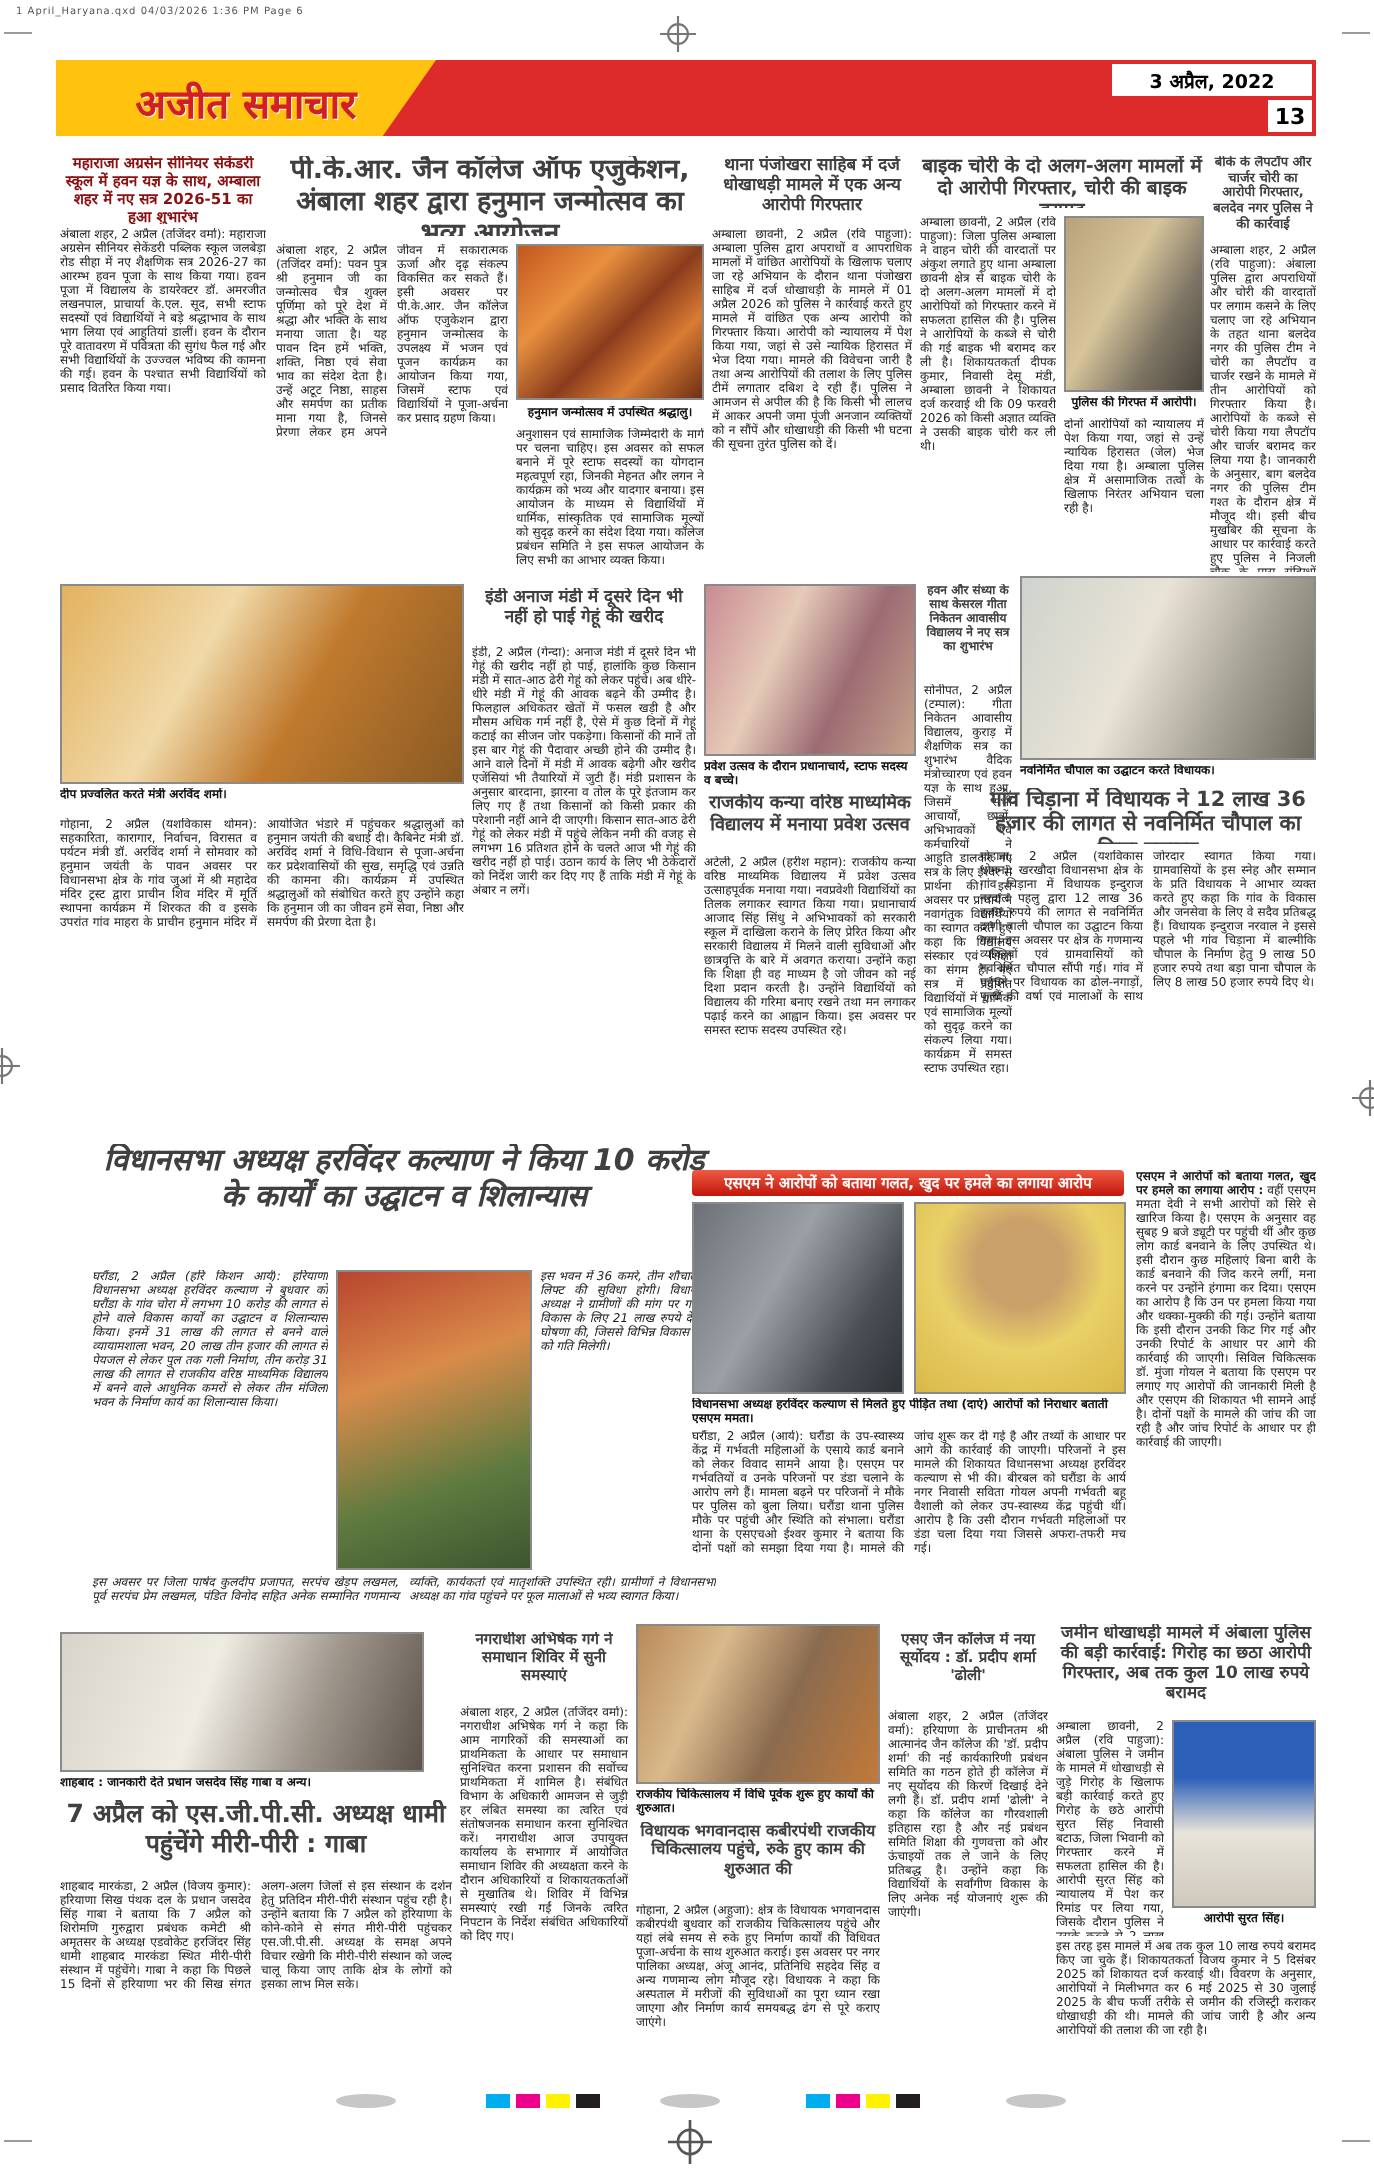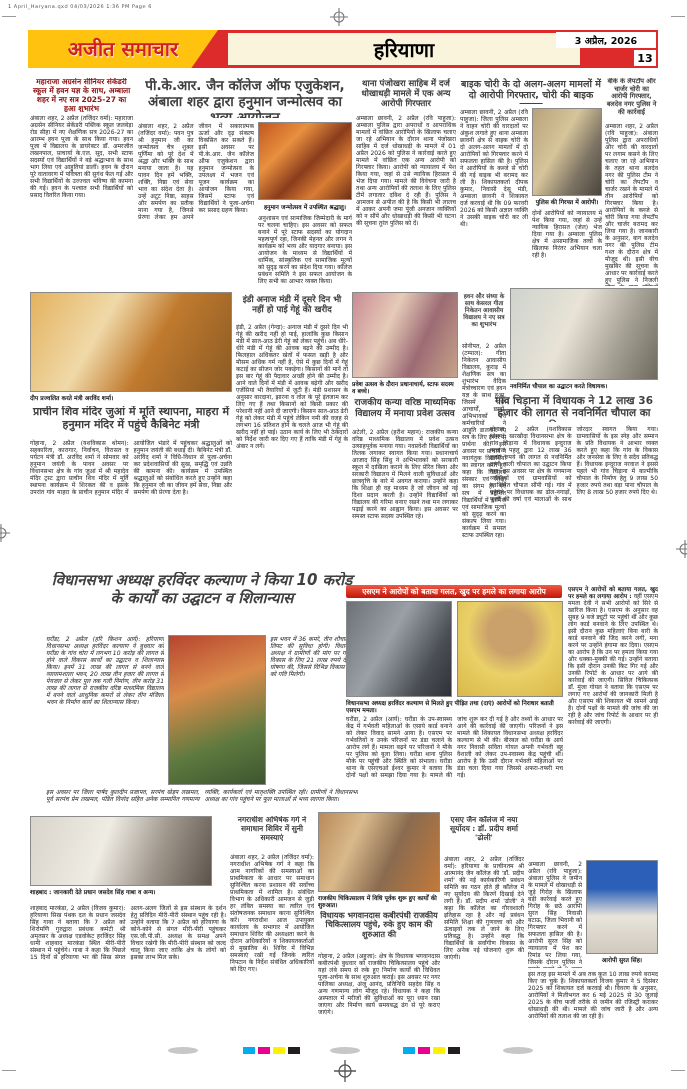--- a/index.html
+++ b/index.html
@@ -8,21 +8,21 @@
   .body-txt { font-size:6px; line-height:7px; text-align:justify; color:#1c1c1c; overflow:hidden; word-break:break-word; }
   .cols2 { column-count:2; column-gap:5px; }
   .hl { font-weight:bold; color:#404040; text-align:center; line-height:1.18; overflow:hidden; }
   .cap { font-size:6px; line-height:7px; font-weight:bold; color:#111; text-align:center; overflow:hidden; }
   .photo { border:1px solid #8a8a8a; overflow:hidden; }
   .subhead { background:linear-gradient(180deg,#ef5a43,#c2160a); color:#fff; font-weight:bold; text-align:center; font-size:8px; line-height:13px; border-radius:2px; overflow:hidden; }
   .lead-bold { font-weight:bold; }
   
   .band { position:absolute; left:28px; top:30px; width:630px; height:38px; background:#DD2B2B; }
   .mast-left { position:absolute; left:0; top:0; width:190px; height:38px; background:#FFC20E; clip-path:polygon(0 0,100% 0,86% 100%,0 100%); display:flex; align-items:center; justify-content:center; }
-  .mast-name { color:#D21F26; font-weight:bold; font-size:20px; line-height:1; padding:16px 10px; border-top:3px solid #737373; border-bottom:3px solid #fff; text-shadow:0.5px 0.5px 0 #fff; }
+  .mast-name { color:#D21F26; font-weight:bold; font-size:20px; line-height:1; padding:16px 10px; border-top:8px solid #737373; border-bottom:3px solid #fff; text-shadow:0.5px 0.5px 0 #fff; }
   .section-box { position:absolute; left:200px; top:3px; width:352px; height:32px; background:#FBF4DC; display:flex; align-items:center; justify-content:center; font-size:20px; font-weight:bold; color:#000; }
   .date-box { position:absolute; right:2px; top:2px; width:100px; height:16px; background:#fff; display:flex; align-items:center; justify-content:center; font-size:9.5px; font-weight:bold; color:#000; }
   .page-box { position:absolute; right:2px; bottom:2px; width:22px; height:16px; background:#fff; display:flex; align-items:center; justify-content:center; font-size:11px; font-weight:bold; color:#000; }
   
   .ph-hanuman { background:linear-gradient(135deg,#c2571f,#e8903f 30%,#8a3c1c 55%,#d97b33 75%,#6e2f16); }
   .ph-police { background:linear-gradient(120deg,#b9a27b,#d6c49a 40%,#7d7464 70%,#4a443c); }
   .ph-ministers { background:linear-gradient(120deg,#e3b25f,#f0d9a8 35%,#c07a2e 60%,#8a5a24); }
   .ph-school { background:linear-gradient(115deg,#c98b94,#e6cbb8 35%,#9c6b74 65%,#c7a38a); }
   .ph-chaupal { background:linear-gradient(115deg,#cfd3cd,#e8e3d6 40%,#a7a296 70%,#6f6a5e); }
   .ph-vidhansabha { background:linear-gradient(160deg,#b8452f,#d98b4a 35%,#5e7a3f 70%,#3e5530); }
@@ -56,27 +56,26 @@
   </svg>
 <svg class="abs" style="left:676px;top:540px;" width="18" height="18" viewBox="0 0 20 20">
     <circle cx="10" cy="10" r="5.5" fill="none" stroke="#777" stroke-width="1.2"></circle>
     <path d="M10 0 V20 M0 10 H20" stroke="#777" stroke-width="1.2" fill="none"></path>
   </svg>
 
 <div class="band">
   <div class="mast-left">
     <span class="mast-name">अजीत समाचार</span>
   </div>
-  <div class="section-box">हरियाणा</div>
-  <div class="date-box">3 अप्रैल, 2026</div>
+  <div class="date-box">3 अप्रैल, 2022</div>
   <div class="page-box">13</div>
 </div>
 
 <div class="abs" style="left:30px;top:78px;width:103px;height:208px;">
-  <div class="hl" style="font-size:7.5px;color:#8a1111;height:34px;">महाराजा अग्रसेन सीनियर सेकेंडरी स्कूल में हवन यज्ञ के साथ, अम्बाला शहर में नए सत्र 2025-27 का हुआ शुभारंभ</div>
+  <div class="hl" style="font-size:7.5px;color:#8a1111;height:34px;">महाराजा अग्रसेन सीनियर सेकेंडरी स्कूल में हवन यज्ञ के साथ, अम्बाला शहर में नए सत्र 2026-51 का हुआ शुभारंभ</div>
   <div class="body-txt" style="height:172px;margin-top:2px;">अंबाला शहर, 2 अप्रैल (तजिंदर वर्मा): महाराजा अग्रसेन सीनियर सेकेंडरी पब्लिक स्कूल जलबेड़ा रोड सीहा में नए शैक्षणिक सत्र 2026-27 का आरम्भ हवन पूजा के साथ किया गया। हवन पूजा में विद्यालय के डायरेक्टर डॉ. अमरजीत लखनपाल, प्राचार्या के.एल. सूद, सभी स्टाफ सदस्यों एवं विद्यार्थियों ने बड़े श्रद्धाभाव के साथ भाग लिया एवं आहुतियां डालीं। हवन के दौरान पूरे वातावरण में पवित्रता की सुगंध फैल गई और सभी विद्यार्थियों के उज्ज्वल भविष्य की कामना की गई। हवन के पश्चात सभी विद्यार्थियों को प्रसाद वितरित किया गया।</div>
 </div>
 
 <div class="abs" style="left:138px;top:78px;width:214px;height:210px;">
   <div class="hl" style="font-size:13.5px;height:40px;">पी.के.आर. जैन कॉलेज ऑफ एजुकेशन, अंबाला शहर द्वारा हनुमान जन्मोत्सव का भव्य आयोजन</div>
   <div class="body-txt cols2 abs" style="left:0;top:44px;width:116px;height:164px;">अंबाला शहर, 2 अप्रैल (तजिंदर वर्मा): पवन पुत्र श्री हनुमान जी का जन्मोत्सव चैत्र शुक्ल पूर्णिमा को पूरे देश में श्रद्धा और भक्ति के साथ मनाया जाता है। यह पावन दिन हमें भक्ति, शक्ति, निष्ठा एवं सेवा भाव का संदेश देता है। उन्हें अटूट निष्ठा, साहस और समर्पण का प्रतीक माना गया है, जिनसे प्रेरणा लेकर हम अपने जीवन में सकारात्मक ऊर्जा और दृढ़ संकल्प विकसित कर सकते हैं। इसी अवसर पर पी.के.आर. जैन कॉलेज ऑफ एजुकेशन द्वारा हनुमान जन्मोत्सव के उपलक्ष्य में भजन एवं पूजन कार्यक्रम का आयोजन किया गया, जिसमें स्टाफ एवं विद्यार्थियों ने पूजा-अर्चना कर प्रसाद ग्रहण किया।</div>
   <div class="photo ph-hanuman abs" style="left:120px;top:44px;width:94px;height:78px;"></div>
   <div class="cap abs" style="left:120px;top:125px;width:94px;height:9px;">हनुमान जन्मोत्सव में उपस्थित श्रद्धालु।</div>
   <div class="body-txt abs" style="left:120px;top:136px;width:94px;height:72px;">अनुशासन एवं सामाजिक जिम्मेदारी के मार्ग पर चलना चाहिए। इस अवसर को सफल बनाने में पूरे स्टाफ सदस्यों का योगदान महत्वपूर्ण रहा, जिनकी मेहनत और लगन ने कार्यक्रम को भव्य और यादगार बनाया। इस आयोजन के माध्यम से विद्यार्थियों में धार्मिक, सांस्कृतिक एवं सामाजिक मूल्यों को सुदृढ़ करने का संदेश दिया गया। कॉलेज प्रबंधन समिति ने इस सफल आयोजन के लिए सभी का आभार व्यक्त किया।</div>
 </div>
@@ -95,21 +94,20 @@
 </div>
 
 <div class="abs" style="left:605px;top:78px;width:53px;height:178px;">
   <div class="hl" style="font-size:6.5px;height:42px;">बीके के लैपटॉप और चार्जर चोरी का आरोपी गिरफ्तार, बलदेव नगर पुलिस ने की कार्रवाई</div>
   <div class="body-txt" style="height:164px;margin-top:2px;">अम्बाला शहर, 2 अप्रैल (रवि पाहुजा): अंबाला पुलिस द्वारा अपराधियों और चोरी की वारदातों पर लगाम कसने के लिए चलाए जा रहे अभियान के तहत थाना बलदेव नगर की पुलिस टीम ने चोरी का लैपटॉप व चार्जर रखने के मामले में तीन आरोपियों को गिरफ्तार किया है। आरोपियों के कब्जे से चोरी किया गया लैपटॉप और चार्जर बरामद कर लिया गया है। जानकारी के अनुसार, बाग बलदेव नगर की पुलिस टीम गश्त के दौरान क्षेत्र में मौजूद थी। इसी बीच मुखबिर की सूचना के आधार पर कार्रवाई करते हुए पुलिस ने निजली चौक के पास संदिग्धों को काबू कर पूछताछ की। आरोपियों के खिलाफ थाना बलदेव नगर में संबंधित धाराओं के तहत मामला दर्ज कर लिया।</div>
 </div>
 
 <div class="photo ph-ministers abs" style="left:30px;top:292px;width:202px;height:100px;"></div>
 <div class="cap abs" style="left:30px;top:394px;width:202px;height:9px;text-align:left;">दीप प्रज्वलित करते मंत्री अरविंद शर्मा।</div>
 <div class="abs" style="left:30px;top:406px;width:202px;height:162px;">
-  <div class="hl" style="font-size:11px;height:30px;">प्राचीन शिव मंदिर जुआं में मूर्ति स्थापना, माहरा में हनुमान मंदिर में पहुंचे कैबिनेट मंत्री</div>
   <div class="body-txt cols2" style="height:128px;margin-top:3px;">गोहाना, 2 अप्रैल (यशविकास थोमन): सहकारिता, कारागार, निर्वाचन, विरासत व पर्यटन मंत्री डॉ. अरविंद शर्मा ने सोमवार को हनुमान जयंती के पावन अवसर पर विधानसभा क्षेत्र के गांव जुआं में श्री महादेव मंदिर ट्रस्ट द्वारा प्राचीन शिव मंदिर में मूर्ति स्थापना कार्यक्रम में शिरकत की व इसके उपरांत गांव माहरा के प्राचीन हनुमान मंदिर में आयोजित भंडारे में पहुंचकर श्रद्धालुओं को हनुमान जयंती की बधाई दी। कैबिनेट मंत्री डॉ. अरविंद शर्मा ने विधि-विधान से पूजा-अर्चना कर प्रदेशवासियों की सुख, समृद्धि एवं उन्नति की कामना की। कार्यक्रम में उपस्थित श्रद्धालुओं को संबोधित करते हुए उन्होंने कहा कि हनुमान जी का जीवन हमें सेवा, निष्ठा और समर्पण की प्रेरणा देता है।</div>
 </div>
 
 <div class="abs" style="left:236px;top:294px;width:112px;height:288px;">
   <div class="hl" style="font-size:8.5px;height:26px;">इंडी अनाज मंडी में दूसरे दिन भी नहीं हो पाई गेहूं की खरीद</div>
   <div class="body-txt" style="height:258px;margin-top:3px;">इंडी, 2 अप्रैल (गेन्दा): अनाज मंडी में दूसरे दिन भी गेहूं की खरीद नहीं हो पाई, हालांकि कुछ किसान मंडी में सात-आठ ढेरी गेहूं को लेकर पहुंचे। अब धीरे-धीरे मंडी में गेहूं की आवक बढ़ने की उम्मीद है। फिलहाल अधिकतर खेतों में फसल खड़ी है और मौसम अधिक गर्म नहीं है, ऐसे में कुछ दिनों में गेहूं कटाई का सीजन जोर पकड़ेगा। किसानों की मानें तो इस बार गेहूं की पैदावार अच्छी होने की उम्मीद है। आने वाले दिनों में मंडी में आवक बढ़ेगी और खरीद एजेंसियां भी तैयारियों में जुटी हैं। मंडी प्रशासन के अनुसार बारदाना, झारना व तोल के पूरे इंतजाम कर लिए गए हैं तथा किसानों को किसी प्रकार की परेशानी नहीं आने दी जाएगी। किसान सात-आठ ढेरी गेहूं को लेकर मंडी में पहुंचे लेकिन नमी की वजह से लगभग 16 प्रतिशत होने के चलते आज भी गेहूं की खरीद नहीं हो पाई। उठान कार्य के लिए भी ठेकेदारों को निर्देश जारी कर दिए गए हैं ताकि मंडी में गेहूं के अंबार न लगें।</div>
 </div>
 
 <div class="photo ph-school abs" style="left:352px;top:292px;width:106px;height:86px;"></div>
 <div class="cap abs" style="left:352px;top:380px;width:106px;height:15px;text-align:left;">प्रवेश उत्सव के दौरान प्रधानाचार्य, स्टाफ सदस्य व बच्चे।</div>
@@ -143,20 +141,21 @@
   <div class="photo ph-car abs" style="left:0;top:41px;width:106px;height:96px;"></div>
   <div class="photo ph-woman abs" style="left:111px;top:41px;width:106px;height:96px;"></div>
   <div class="cap abs" style="left:0;top:139px;width:217px;height:14px;text-align:left;">विधानसभा अध्यक्ष हरविंदर कल्याण से मिलते हुए पीड़ित तथा (दाएं) आरोपों को निराधार बताती एसएम ममता।</div>
   <div class="body-txt cols2 abs" style="left:0;top:155px;width:217px;height:95px;">घरौंडा, 2 अप्रैल (आर्य): घरौंडा के उप-स्वास्थ्य केंद्र में गर्भवती महिलाओं के एसाये कार्ड बनाने को लेकर विवाद सामने आया है। एसएम पर गर्भवतियों व उनके परिजनों पर डंडा चलाने के आरोप लगे हैं। मामला बढ़ने पर परिजनों ने मौके पर पुलिस को बुला लिया। घरौंडा थाना पुलिस मौके पर पहुंची और स्थिति को संभाला। घरौंडा थाना के एसएचओ ईश्वर कुमार ने बताया कि दोनों पक्षों को समझा दिया गया है। मामले की जांच शुरू कर दी गई है और तथ्यों के आधार पर आगे की कार्रवाई की जाएगी। परिजनों ने इस मामले की शिकायत विधानसभा अध्यक्ष हरविंदर कल्याण से भी की। बीरबल को घरौंडा के आर्य नगर निवासी सविता गोयल अपनी गर्भवती बहू वैशाली को लेकर उप-स्वास्थ्य केंद्र पहुंची थीं। आरोप है कि उसी दौरान गर्भवती महिलाओं पर डंडा चला दिया गया जिससे अफरा-तफरी मच गई।</div>
   <div class="body-txt abs" style="left:222px;top:25px;width:90px;height:225px;"><span class="lead-bold">एसएम ने आरोपों को बताया गलत, खुद पर हमले का लगाया आरोप :</span><span> वहीं एसएम ममता देवी ने सभी आरोपों को सिरे से खारिज किया है। एसएम के अनुसार वह सुबह 9 बजे ड्यूटी पर पहुंची थीं और कुछ लोग कार्ड बनवाने के लिए उपस्थित थे। इसी दौरान कुछ महिलाएं बिना बारी के कार्ड बनवाने की जिद करने लगीं, मना करने पर उन्होंने हंगामा कर दिया। एसएम का आरोप है कि उन पर हमला किया गया और धक्का-मुक्की की गई। उन्होंने बताया कि इसी दौरान उनकी किट गिर गई और उनकी रिपोर्ट के आधार पर आगे की कार्रवाई की जाएगी। सिविल चिकित्सक डॉ. मुंजा गोयल ने बताया कि एसएम पर लगाए गए आरोपों की जानकारी मिली है और एसएम की शिकायत भी सामने आई है। दोनों पक्षों के मामले की जांच की जा रही है और जांच रिपोर्ट के आधार पर ही कार्रवाई की जाएगी।</span></div>
 </div>
 
 <div class="photo ph-sikh abs" style="left:30px;top:816px;width:182px;height:70px;"></div>
 <div class="cap abs" style="left:30px;top:888px;width:182px;height:9px;text-align:left;">शाहबाद : जानकारी देते प्रधान जसदेव सिंह गाबा व अन्य।</div>
 <div class="abs" style="left:30px;top:900px;width:196px;height:138px;">
+  <div class="hl" style="font-size:12.5px;height:36px;">7 अप्रैल को एस.जी.पी.सी. अध्यक्ष धामी पहुंचेंगे मीरी-पीरी : गाबा</div>
   <div class="body-txt cols2" style="height:96px;margin-top:4px;">शाहबाद मारकंडा, 2 अप्रैल (विजय कुमार): हरियाणा सिख पंथक दल के प्रधान जसदेव सिंह गाबा ने बताया कि 7 अप्रैल को शिरोमणि गुरुद्वारा प्रबंधक कमेटी श्री अमृतसर के अध्यक्ष एडवोकेट हरजिंदर सिंह धामी शाहबाद मारकंडा स्थित मीरी-पीरी संस्थान में पहुंचेंगे। गाबा ने कहा कि पिछले 15 दिनों से हरियाणा भर की सिख संगत अलग-अलग जिलों से इस संस्थान के दर्शन हेतु प्रतिदिन मीरी-पीरी संस्थान पहुंच रही है। उन्होंने बताया कि 7 अप्रैल को हरियाणा के कोने-कोने से संगत मीरी-पीरी पहुंचकर एस.जी.पी.सी. अध्यक्ष के समक्ष अपने विचार रखेगी कि मीरी-पीरी संस्थान को जल्द चालू किया जाए ताकि क्षेत्र के लोगों को इसका लाभ मिल सके।</div>
 </div>
 
 <div class="abs" style="left:230px;top:816px;width:84px;height:222px;">
   <div class="hl" style="font-size:7.5px;height:34px;">नगराधीश अभिषेक गर्ग ने समाधान शिविर में सुनी समस्याएं</div>
   <div class="body-txt" style="height:182px;margin-top:3px;">अंबाला शहर, 2 अप्रैल (तजिंदर वर्मा): नगराधीश अभिषेक गर्ग ने कहा कि आम नागरिकों की समस्याओं का प्राथमिकता के आधार पर समाधान सुनिश्चित करना प्रशासन की सर्वोच्च प्राथमिकता में शामिल है। संबंधित विभाग के अधिकारी आमजन से जुड़ी हर लंबित समस्या का त्वरित एवं संतोषजनक समाधान करना सुनिश्चित करें। नगराधीश आज उपायुक्त कार्यालय के सभागार में आयोजित समाधान शिविर की अध्यक्षता करने के दौरान अधिकारियों व शिकायतकर्ताओं से मुखातिब थे। शिविर में विभिन्न समस्याएं रखी गईं जिनके त्वरित निपटान के निर्देश संबंधित अधिकारियों को दिए गए।</div>
 </div>
 
 <div class="photo ph-hospital abs" style="left:318px;top:812px;width:122px;height:80px;"></div>
 <div class="cap abs" style="left:318px;top:894px;width:122px;height:15px;text-align:left;">राजकीय चिकित्सालय में विधि पूर्वक शुरू हुए कार्यों की शुरुआत।</div>
@@ -164,20 +163,21 @@
   <div class="hl" style="font-size:8px;height:38px;">विधायक भगवानदास कबीरपंथी राजकीय चिकित्सालय पहुंचे, रुके हुए काम की शुरुआत की</div>
   <div class="body-txt" style="height:84px;margin-top:3px;">गोहाना, 2 अप्रैल (अहुजा): क्षेत्र के विधायक भगवानदास कबीरपंथी बुधवार को राजकीय चिकित्सालय पहुंचे और यहां लंबे समय से रुके हुए निर्माण कार्यों की विधिवत पूजा-अर्चना के साथ शुरुआत कराई। इस अवसर पर नगर पालिका अध्यक्ष, अंजू आनंद, प्रतिनिधि सहदेव सिंह व अन्य गणमान्य लोग मौजूद रहे। विधायक ने कहा कि अस्पताल में मरीजों की सुविधाओं का पूरा ध्यान रखा जाएगा और निर्माण कार्य समयबद्ध ढंग से पूरे कराए जाएंगे।</div>
 </div>
 
 <div class="abs" style="left:444px;top:816px;width:80px;height:222px;">
   <div class="hl" style="font-size:7.5px;height:36px;">एसए जैन कॉलेज में नया सूर्योदय : डॉ. प्रदीप शर्मा 'ढोली'</div>
   <div class="body-txt" style="height:180px;margin-top:3px;">अंबाला शहर, 2 अप्रैल (तजिंदर वर्मा): हरियाणा के प्राचीनतम श्री आत्मानंद जैन कॉलेज की 'डॉ. प्रदीप शर्मा' की नई कार्यकारिणी प्रबंधन समिति का गठन होते ही कॉलेज में नए सूर्योदय की किरणें दिखाई देने लगी हैं। डॉ. प्रदीप शर्मा 'ढोली' ने कहा कि कॉलेज का गौरवशाली इतिहास रहा है और नई प्रबंधन समिति शिक्षा की गुणवत्ता को और ऊंचाइयों तक ले जाने के लिए प्रतिबद्ध है। उन्होंने कहा कि विद्यार्थियों के सर्वांगीण विकास के लिए अनेक नई योजनाएं शुरू की जाएंगी।</div>
 </div>
 
 <div class="abs" style="left:528px;top:812px;width:130px;height:228px;">
+  <div class="hl" style="font-size:8.5px;height:44px;">जमीन धोखाधड़ी मामले में अंबाला पुलिस की बड़ी कार्रवाई: गिरोह का छठा आरोपी गिरफ्तार, अब तक कुल 10 लाख रुपये बरामद</div>
   <div class="body-txt abs" style="left:0;top:48px;width:54px;height:108px;">अम्बाला छावनी, 2 अप्रैल (रवि पाहुजा): अंबाला पुलिस ने जमीन के मामले में धोखाधड़ी से जुड़े गिरोह के खिलाफ बड़ी कार्रवाई करते हुए गिरोह के छठे आरोपी सुरत सिंह निवासी बटाऊ, जिला भिवानी को गिरफ्तार करने में सफलता हासिल की है। आरोपी सुरत सिंह को न्यायालय में पेश कर रिमांड पर लिया गया, जिसके दौरान पुलिस ने उसके कब्जे से 2 लाख रुपये बरामद किए हैं।</div>
   <div class="photo ph-turban abs" style="left:58px;top:48px;width:72px;height:94px;"></div>
   <div class="cap abs" style="left:58px;top:144px;width:72px;height:9px;">आरोपी सुरत सिंह।</div>
   <div class="body-txt abs" style="left:0;top:158px;width:130px;height:70px;">इस तरह इस मामले में अब तक कुल 10 लाख रुपये बरामद किए जा चुके हैं। शिकायतकर्ता विजय कुमार ने 5 दिसंबर 2025 को शिकायत दर्ज करवाई थी। विवरण के अनुसार, आरोपियों ने मिलीभगत कर 6 मई 2025 से 30 जुलाई 2025 के बीच फर्जी तरीके से जमीन की रजिस्ट्री कराकर धोखाधड़ी की थी। मामले की जांच जारी है और अन्य आरोपियों की तलाश की जा रही है।</div>
 </div>
 
 <div class="blob" style="left:168px;top:1047px;"></div>
 <div class="cmyk-group" style="left:243px;top:1047px;">
     <span style="background: rgb(0, 174, 239);"></span>
     <span style="background: rgb(236, 0, 140);"></span>

